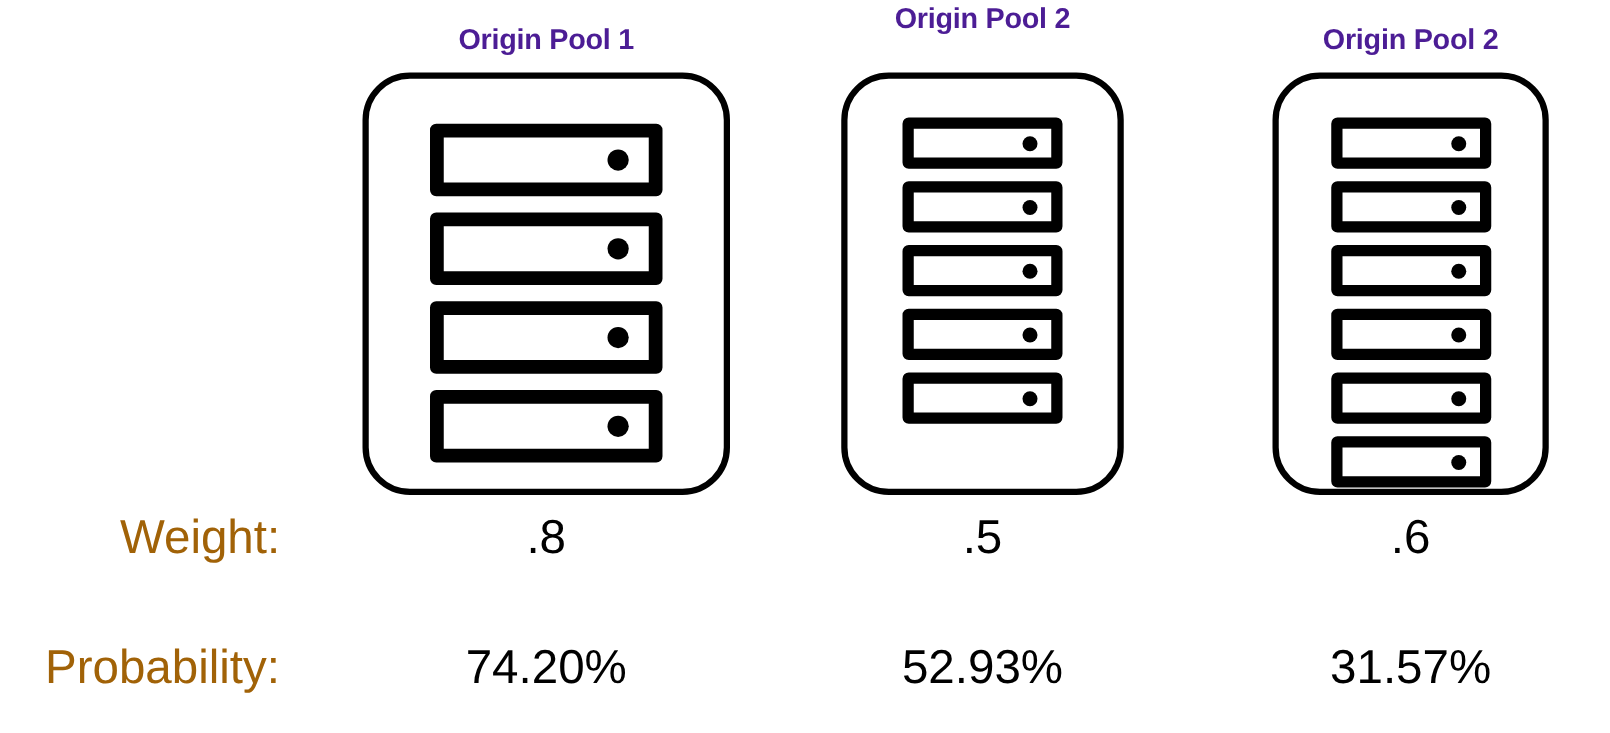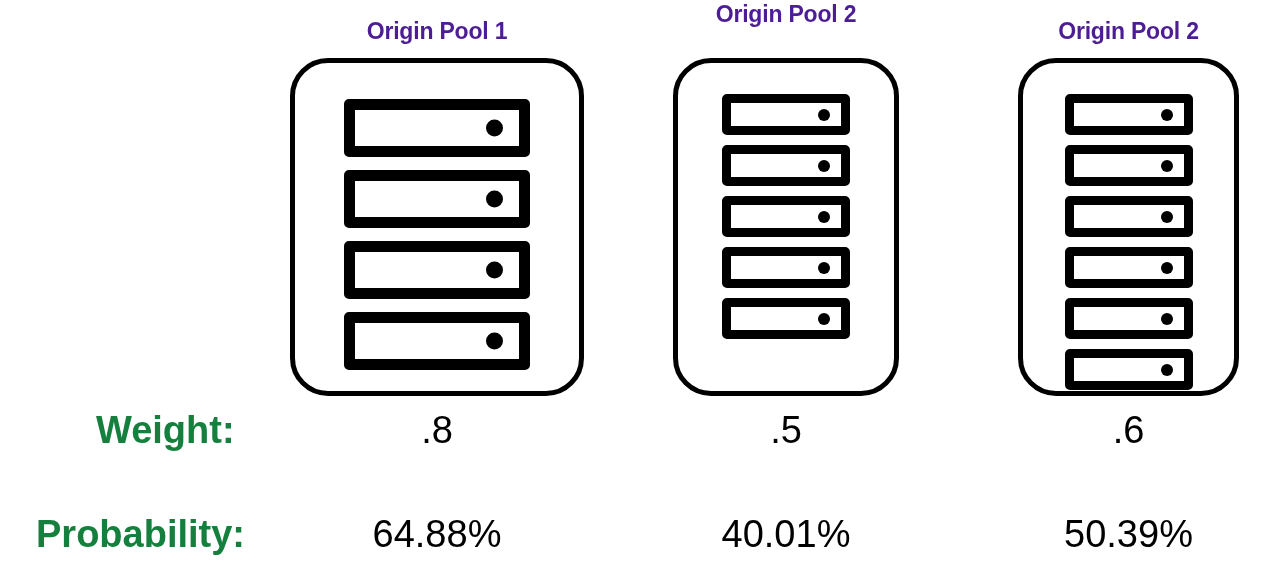--- a/index.html
+++ b/index.html
@@ -84,24 +84,24 @@
     margin-bottom: 10px;
     border-width: 9px;
   }
   .pool3 .server:last-child { margin-bottom: 0; }
   .pool3 .led { width: 12px; height: 12px; right: 11px; }
 
   
   .row-label {
     position: absolute;
     font-size: 38px;
-    font-weight: bold;
+    font-weight: normal;
     white-space: nowrap;
     text-align: right;
-    color: #15803d;
+    color: #a16207;
   }
   .row-value {
     position: absolute;
     font-size: 38px;
     font-weight: normal;
     white-space: nowrap;
     text-align: center;
     color: #000000;
   }
 </style>
@@ -165,15 +165,15 @@
       <span class="led"></span>
     </div>
 </div>
 
 <div class="row-label" style="left:96px; top:409px;">Weight:</div>
 <div class="row-value" style="left:290px; top:409px; width:294px;">.8</div>
 <div class="row-value" style="left:673px; top:409px; width:226px;">.5</div>
 <div class="row-value" style="left:1018px; top:409px; width:221px;">.6</div>
 
 <div class="row-label" style="left:36px; top:513px;">Probability:</div>
-<div class="row-value" style="left:290px; top:513px; width:294px;">64.88%</div>
-<div class="row-value" style="left:673px; top:513px; width:226px;">40.01%</div>
-<div class="row-value" style="left:1018px; top:513px; width:221px;">50.39%</div>
+<div class="row-value" style="left:290px; top:513px; width:294px;">74.20%</div>
+<div class="row-value" style="left:673px; top:513px; width:226px;">52.93%</div>
+<div class="row-value" style="left:1018px; top:513px; width:221px;">31.57%</div>
 
 </body></html>

